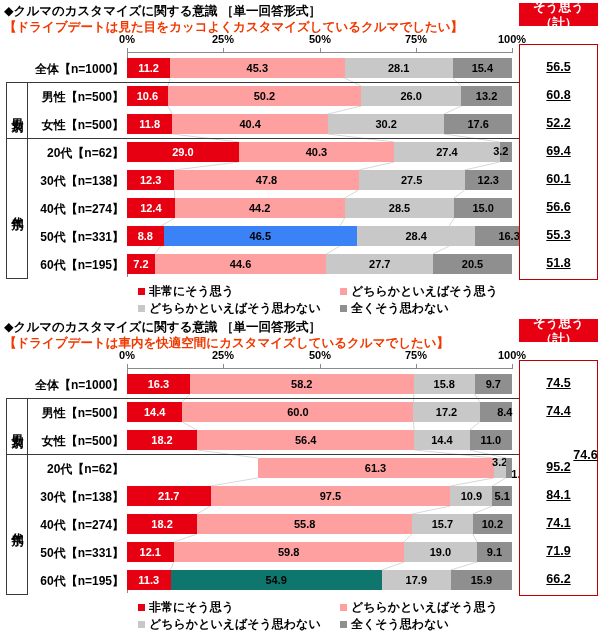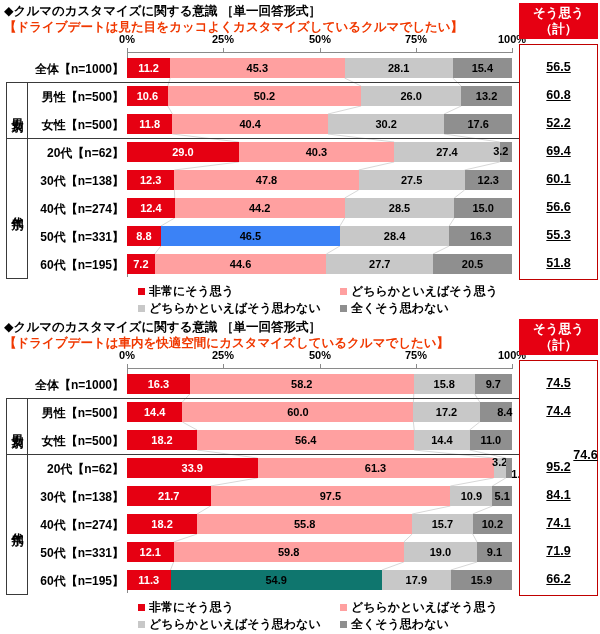--- a/index.html
+++ b/index.html
@@ -25,21 +25,21 @@
   .seg-label{font-size:11px;font-weight:bold;line-height:1;}
   .seg-label.tiny{position:absolute;left:50%;transform:translateX(-50%);white-space:nowrap;}
   .sep{position:absolute;left:6px;width:513px;height:0;border-top:1px solid #3a3a3a;}
   .sep-1{top:82px}.sep-2{top:138px}
   .gbox{position:absolute;left:6px;width:22px;background:#fff;border:1px solid #3a3a3a;
         display:flex;align-items:center;justify-content:center;
         writing-mode:vertical-rl;text-orientation:upright;
         font-size:12px;font-weight:bold;letter-spacing:1px;box-sizing:border-box;}
   .gbox-gender{top:82px;height:57px;}
   .gbox-age{top:138px;height:141px;}
-  .total-header{position:absolute;left:519px;top:3px;width:79px;height:36px;color:#fff;
+  .total-header{position:absolute;left:519px;top:3px;width:79px;height:23px;color:#fff;
         font-size:12.5px;font-weight:bold;display:flex;flex-direction:column;
         align-items:center;justify-content:center;line-height:16px;}
   .totals-box{position:absolute;left:519px;top:44px;width:77px;height:234px;background:#fff;border:1px solid #c00000;}
   .total-values{position:absolute;left:0;top:0;width:600px;height:318px;pointer-events:none;}
   .total-value{position:absolute;left:519px;width:79px;text-align:center;
         font-size:12.5px;font-weight:bold;text-decoration:underline;}
   .legend-item{position:absolute;display:flex;align-items:center;gap:4px;
         font-size:12px;font-weight:bold;white-space:nowrap;}
   .li-0{left:138px;top:283px}.li-1{left:340px;top:283px}.li-2{left:138px;top:300px}.li-3{left:340px;top:300px}
   .marker{width:7px;height:7px;display:inline-block;flex:none;}
@@ -173,21 +173,21 @@
           <span class="seg-label" style="color: rgb(0, 0, 0);">44.2</span>
         </div>
         <div class="seg" style="left: 56.5435%; width: 28.4715%; background: rgb(200, 200, 200);">
           <span class="seg-label" style="color: rgb(0, 0, 0);">28.5</span>
         </div>
         <div class="seg" style="left: 85.015%; width: 14.985%; background: rgb(143, 143, 143);">
           <span class="seg-label" style="color: rgb(0, 0, 0);">15.0</span>
         </div>
       </div>
       <div class="row-label" style="top: 229px;">50代【n=331】</div>
-      <div class="bar" style="top: 226px;">
+      <div class="bar" style="top: 226px; padding-left: 31px;">
         <div class="seg" style="left: 0%; width: 8.8%; background: rgb(230, 0, 18);">
           <span class="seg-label" style="color: rgb(255, 255, 255);">8.8</span>
         </div>
         <div class="seg" style="left: 8.8%; width: 46.5%; background: #3b82f6;">
           <span class="seg-label" style="color: rgb(0, 0, 0);">46.5</span>
         </div>
         <div class="seg" style="left: 55.3%; width: 28.4%; background: rgb(200, 200, 200);">
           <span class="seg-label" style="color: rgb(0, 0, 0);">28.4</span>
         </div>
         <div class="seg" style="left: 83.7%; width: 16.3%; background: rgb(143, 143, 143);">
@@ -332,23 +332,20 @@
         </div>
         <div class="seg" style="left: 74.6%; width: 14.4%; background: rgb(200, 200, 200);">
           <span class="seg-label" style="color: rgb(0, 0, 0);">14.4</span>
         </div>
         <div class="seg" style="left: 89%; width: 11%; background: rgb(143, 143, 143);">
           <span class="seg-label" style="color: rgb(0, 0, 0);">11.0</span>
         </div>
       </div>
       <div class="row-label" style="top: 145px;">20代【n=62】</div>
       <div class="bar" style="top: 142px;">
-        <div class="seg" style="left: 0%; width: 33.9%; background: rgb(230, 0, 18);">
-          <span class="seg-label" style="color: rgb(255, 255, 255);">33.9</span>
-        </div>
         <div class="seg" style="left: 33.9%; width: 61.3%; background: rgb(255, 160, 160);">
           <span class="seg-label" style="color: rgb(0, 0, 0);">61.3</span>
         </div>
         <div class="seg" style="left: 95.2%; width: 3.2%; background: rgb(200, 200, 200);">
           <span class="seg-label tiny" style="color: rgb(0, 0, 0); top: -1px;">3.2</span>
         </div>
         <div class="seg" style="left: 98.4%; width: 1.6%; background: rgb(143, 143, 143);">
           <span class="seg-label tiny" style="color: rgb(0, 0, 0); top: 11px; margin-left: 10px;">1.6</span>
         </div>
       </div>

